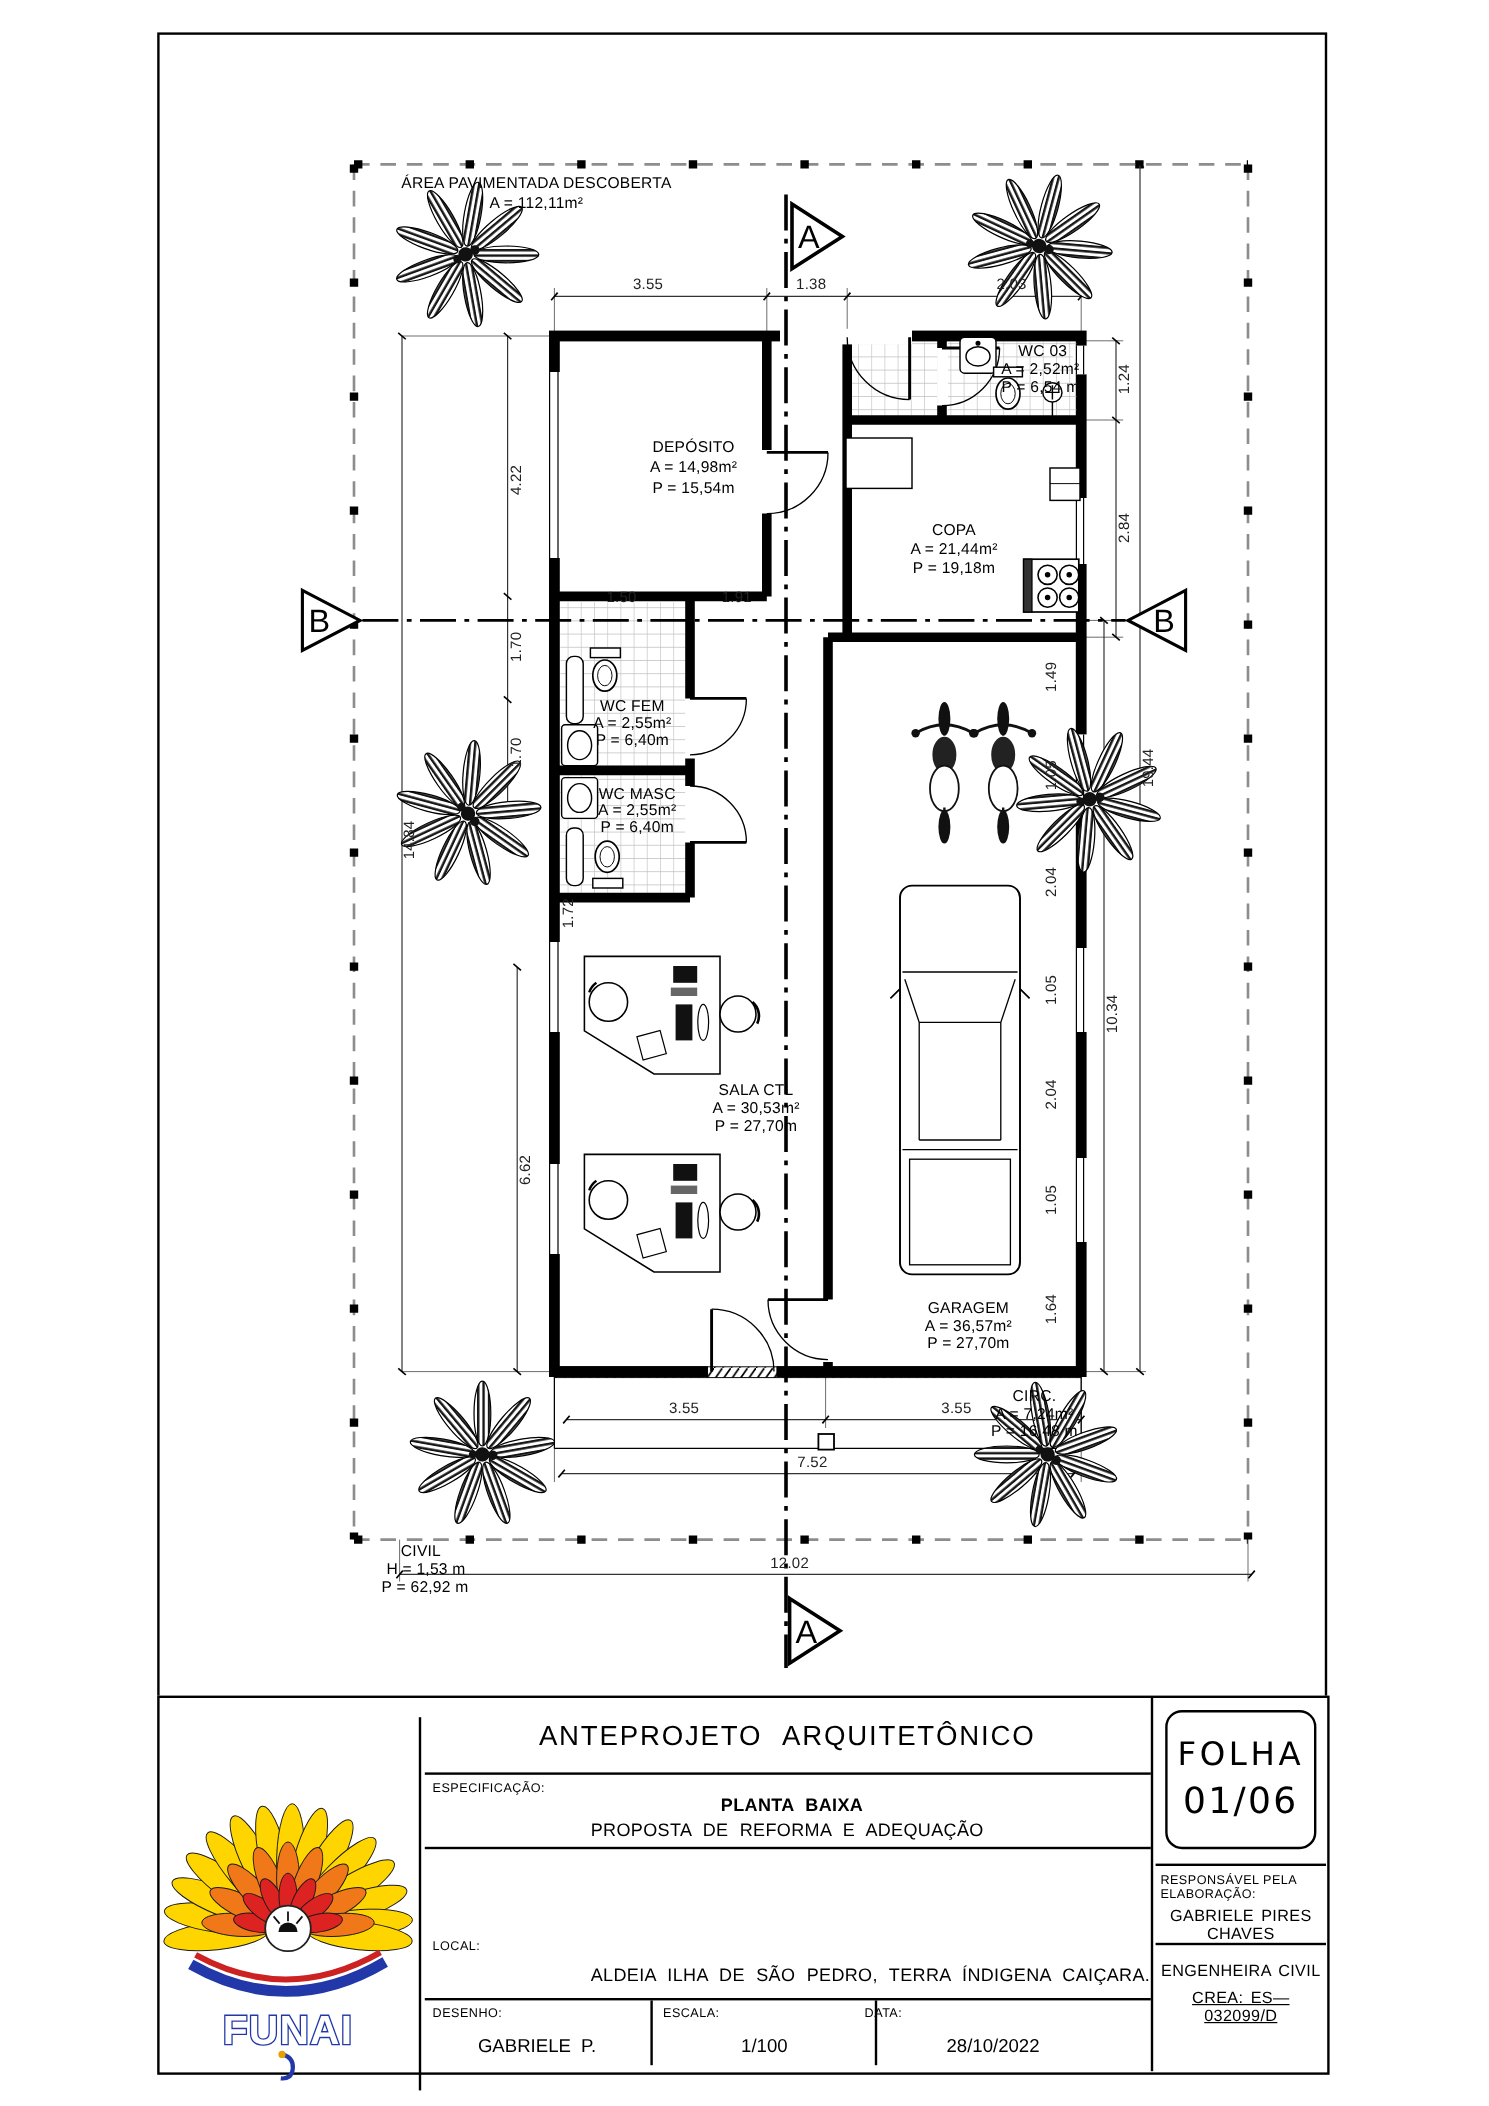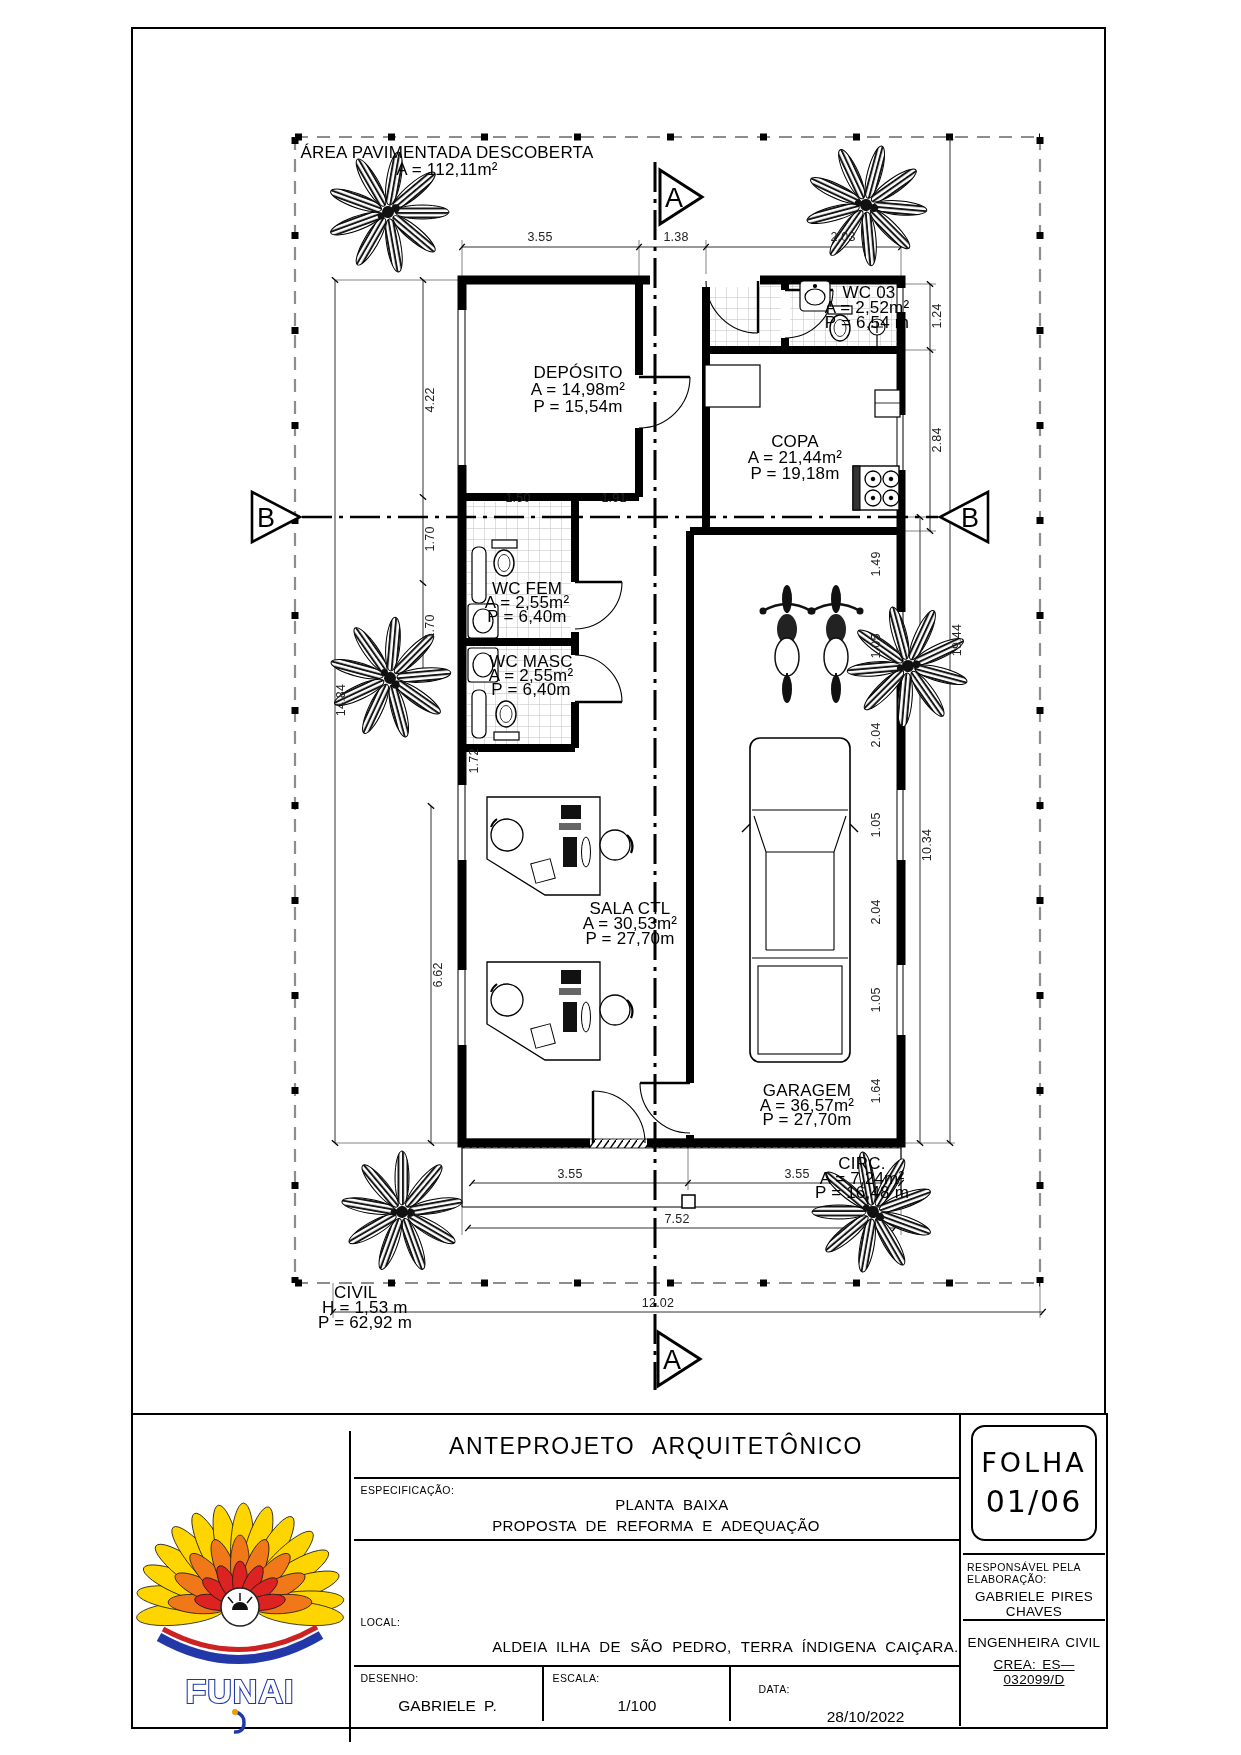--- a/index.html
+++ b/index.html
@@ -1,21 +1,21 @@
 <!DOCTYPE html>
 <html><head>
 <meta charset="utf-8">
 <style>
   html,body{margin:0;padding:0;background:#fff;}
   #page{position:relative;width:1241px;height:1755px;background:#fff;overflow:hidden;
         font-family:"Liberation Sans",sans-serif;color:#000;}
   #frame{position:absolute;left:131px;top:27px;width:975px;height:1700px;border:2.5px solid #000;box-sizing:border-box;}
   #plan-svg{position:absolute;left:0;top:0;}
   
-  .lbl{position:absolute;font-size:17px;line-height:1;white-space:nowrap;transform:translate(-50%,-50%);letter-spacing:.2px;}
+  .lbl{position:absolute;font-size:13px;line-height:1;white-space:nowrap;transform:translate(-50%,-50%);letter-spacing:.2px;}
   .lbl.rot{transform:translate(-50%,-50%) rotate(-90deg);}
   .lbl.la{transform:translate(0,-50%);}
   .lbl.dim{font-size:12.5px;color:#222;}
   
   #tb{position:absolute;left:131px;top:1413px;width:977px;height:316px;border:2.5px solid #000;box-sizing:border-box;background:#fff;}
   #tb .abs{position:absolute;box-sizing:border-box;}
   .slabel{font-size:10.5px;letter-spacing:.4px;}
   .bigval{font-size:15px;word-spacing:5px;letter-spacing:.3px;text-align:center;}
   .cellval{font-size:15.5px;word-spacing:4px;text-align:center;}
   .titletxt{font-size:23px;letter-spacing:1.5px;word-spacing:10px;text-align:center;}
@@ -353,37 +353,37 @@
         <circle cx="102" cy="281" r="3" fill="#e8a000"></circle>
       </svg>
     </div>
 
     <div class="abs" style="left:220.5px;top:0;width:607px;height:311px;border-right:2.5px solid #000;">
       <div class="abs" style="left:0;top:0;width:100%;height:64px;border-bottom:2px solid #000;display:flex;align-items:center;justify-content:center;">
         <div class="titletxt">ANTEPROJETO  ARQUITETÔNICO</div>
       </div>
       <div class="abs" style="left:0;top:64px;width:100%;height:62px;border-bottom:2px solid #000;">
         <div class="slabel abs" style="left:7px;top:5px;">ESPECIFICAÇÃO:</div>
-        <div class="bigval abs" style="left:16px;top:17px;width:100%;">PLANTA  BAIXA</div>
+        <div class="bigval abs" style="left:4px;top:17px;width:100%;font-weight:bold;">PLANTA  BAIXA</div>
         <div class="bigval abs" style="left:0;top:38px;width:100%;">PROPOSTA  DE  REFORMA  E  ADEQUAÇÃO</div>
       </div>
       <div class="abs" style="left:0;top:196px;width:100%;height:56px;border-bottom:2px solid #000;">
         <div class="slabel abs" style="left:7px;top:5px;">LOCAL:</div>
         <div class="bigval abs" style="left:0;top:27px;width:100%;text-align:right;">ALDEIA  ILHA  DE  SÃO  PEDRO,  TERRA  ÍNDIGENA  CAIÇARA.</div>
       </div>
       <div class="abs" style="left:0;top:252px;width:100%;height:54px;">
         <div class="abs" style="left:0;top:0;width:190px;height:100%;border-right:2px solid #000;">
           <div class="slabel abs" style="left:7px;top:5px;">DESENHO:</div>
           <div class="cellval abs" style="left:0;top:30px;width:100%;">GABRIELE  P.</div>
         </div>
         <div class="abs" style="left:192px;top:0;width:185px;height:100%;border-right:2px solid #000;">
           <div class="slabel abs" style="left:7px;top:5px;">ESCALA:</div>
           <div class="cellval abs" style="left:0;top:30px;width:100%;">1/100</div>
         </div>
-        <div class="abs" style="left:398px;top:0;width:228px;height:100%;margin-top:11px;">
+        <div class="abs" style="left:360px;top:0;width:228px;height:100%;">
           <div class="slabel abs" style="left:7px;top:5px;">DATA:</div>
           <div class="cellval abs" style="left:0;top:30px;width:100%;">28/10/2022</div>
         </div>
       </div>
     </div>
 
     <div class="abs" style="left:830px;top:0;width:142px;height:311px;">
       <div class="folha-box">
         <div class="folha-l">FOLHA</div>
         <div class="folha-v">01/06</div>

